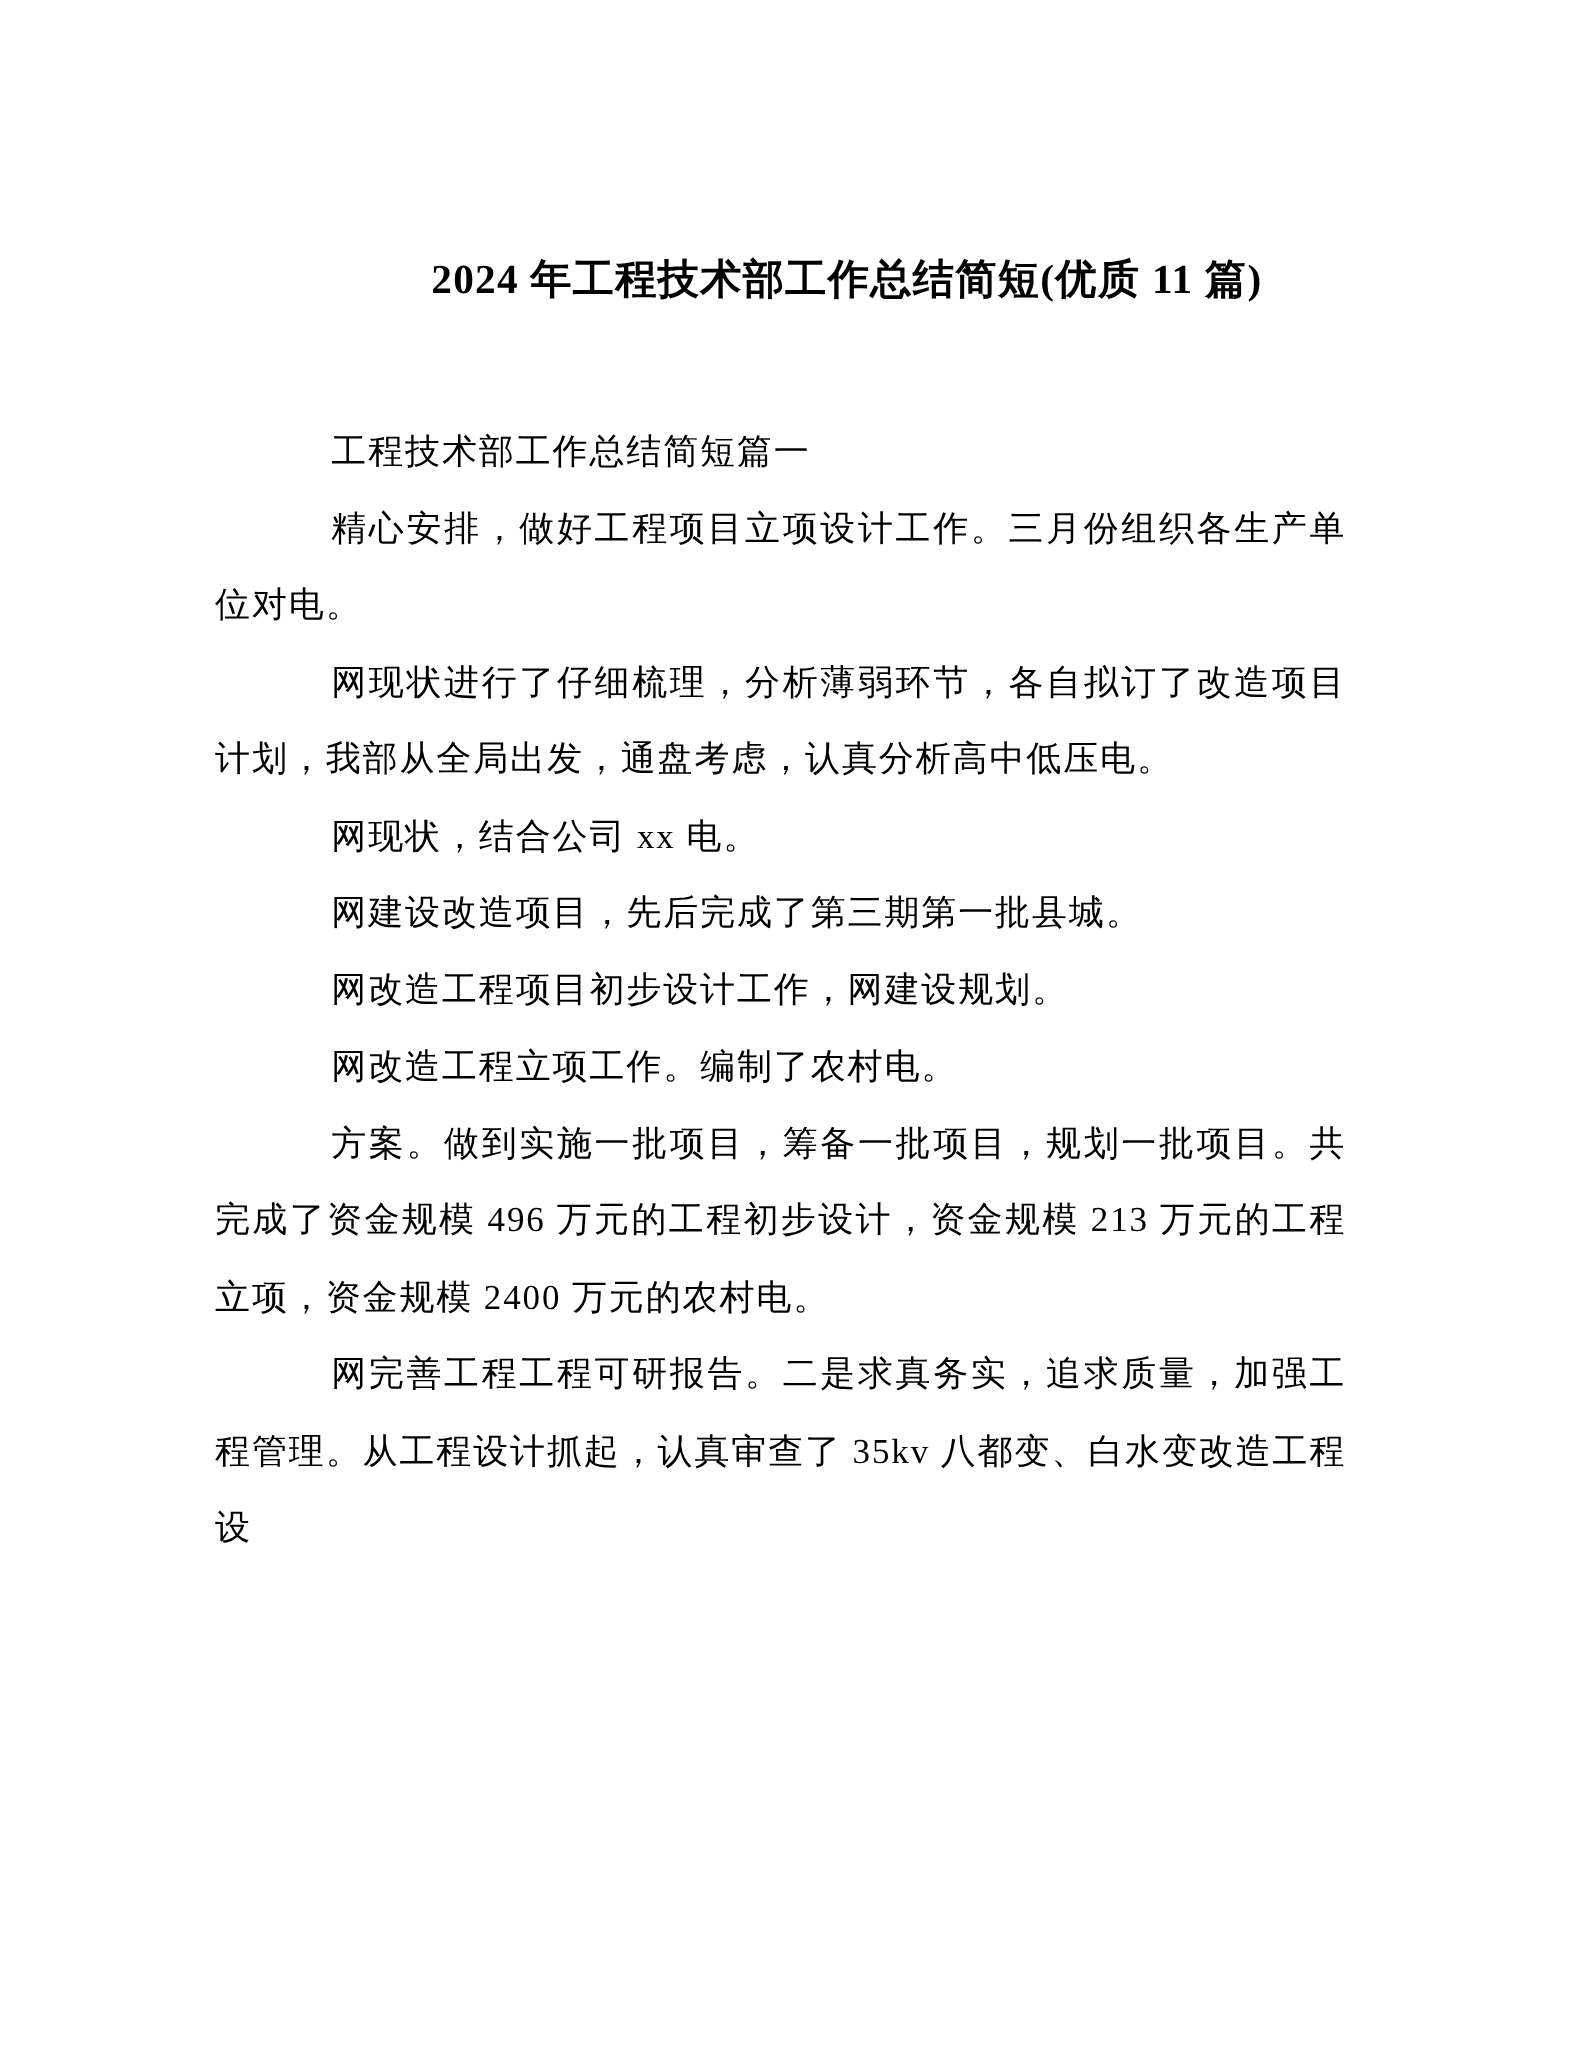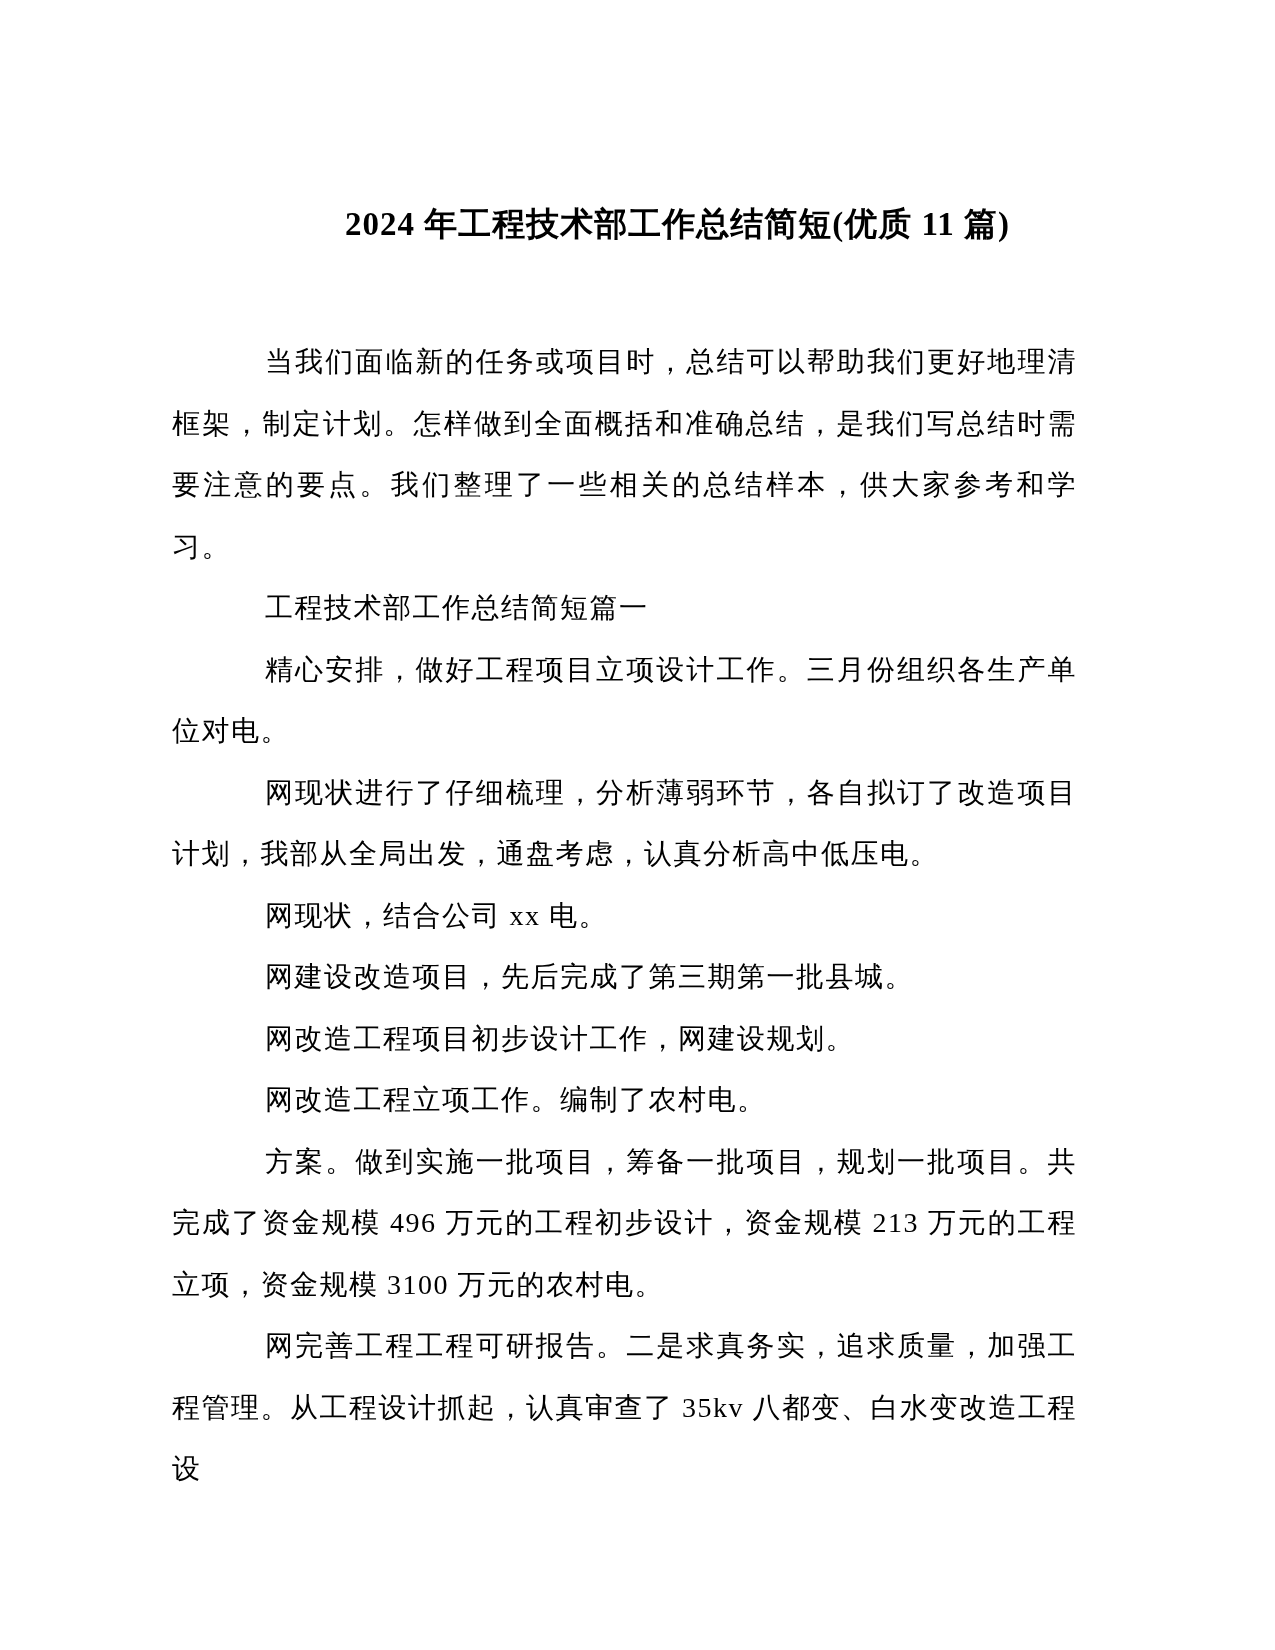--- a/index.html
+++ b/index.html
@@ -42,24 +42,23 @@
     text-indent: 93px;
     word-break: normal;
   }
 </style>
 </head>
 <body>
 
 <div class="page">
   <h1 class="doc-title">2024 年工程技术部工作总结简短(优质 11 篇)</h1>
   <div class="doc-body" id="doc-body">
-      <p class="para">当我们面临新的任务或项目时，总结可以帮助我们更好地理清框架，制定计划。怎样做到全面概括和准确总结，是我们写总结时需要注意的要点。我们整理了一些相关的总结样本，供大家参考和学习。</p>
       <p class="para">工程技术部工作总结简短篇一</p>
       <p class="para">精心安排，做好工程项目立项设计工作。三月份组织各生产单位对电。</p>
       <p class="para">网现状进行了仔细梳理，分析薄弱环节，各自拟订了改造项目计划，我部从全局出发，通盘考虑，认真分析高中低压电。</p>
       <p class="para">网现状，结合公司 xx 电。</p>
       <p class="para">网建设改造项目，先后完成了第三期第一批县城。</p>
       <p class="para">网改造工程项目初步设计工作，网建设规划。</p>
       <p class="para">网改造工程立项工作。编制了农村电。</p>
-      <p class="para">方案。做到实施一批项目，筹备一批项目，规划一批项目。共完成了资金规模 496 万元的工程初步设计，资金规模 213 万元的工程立项，资金规模 3100 万元的农村电。</p>
+      <p class="para">方案。做到实施一批项目，筹备一批项目，规划一批项目。共完成了资金规模 496 万元的工程初步设计，资金规模 213 万元的工程立项，资金规模 2400 万元的农村电。</p>
       <p class="para">网完善工程工程可研报告。二是求真务实，追求质量，加强工程管理。从工程设计抓起，认真审查了 35kv 八都变、白水变改造工程设</p>
     </div>
 </div>
 
 </body></html>

